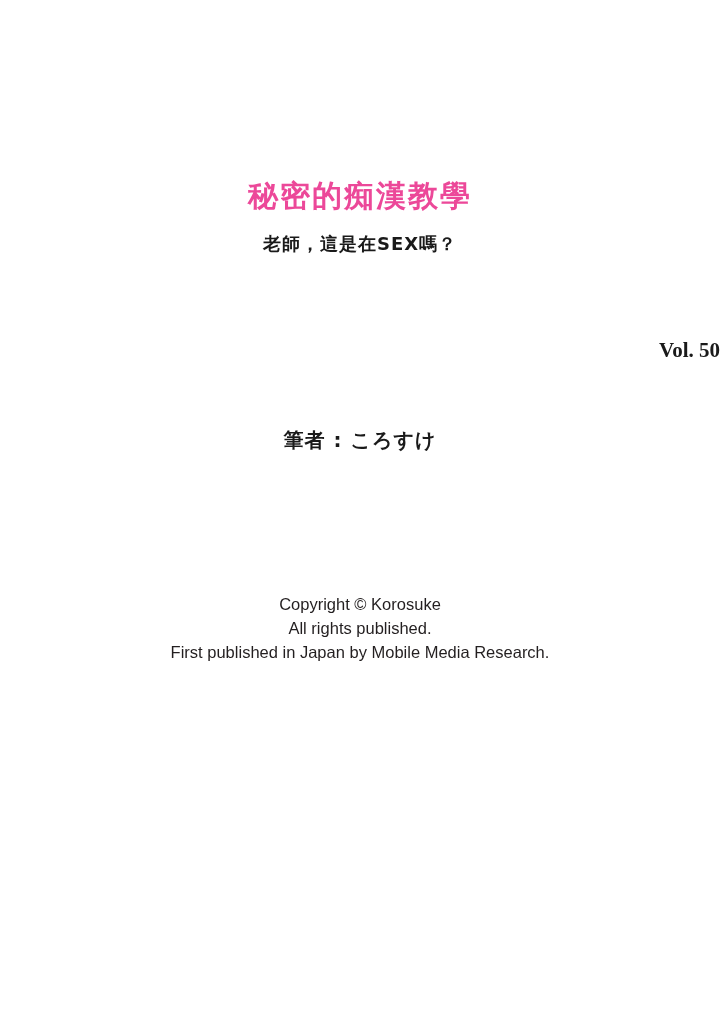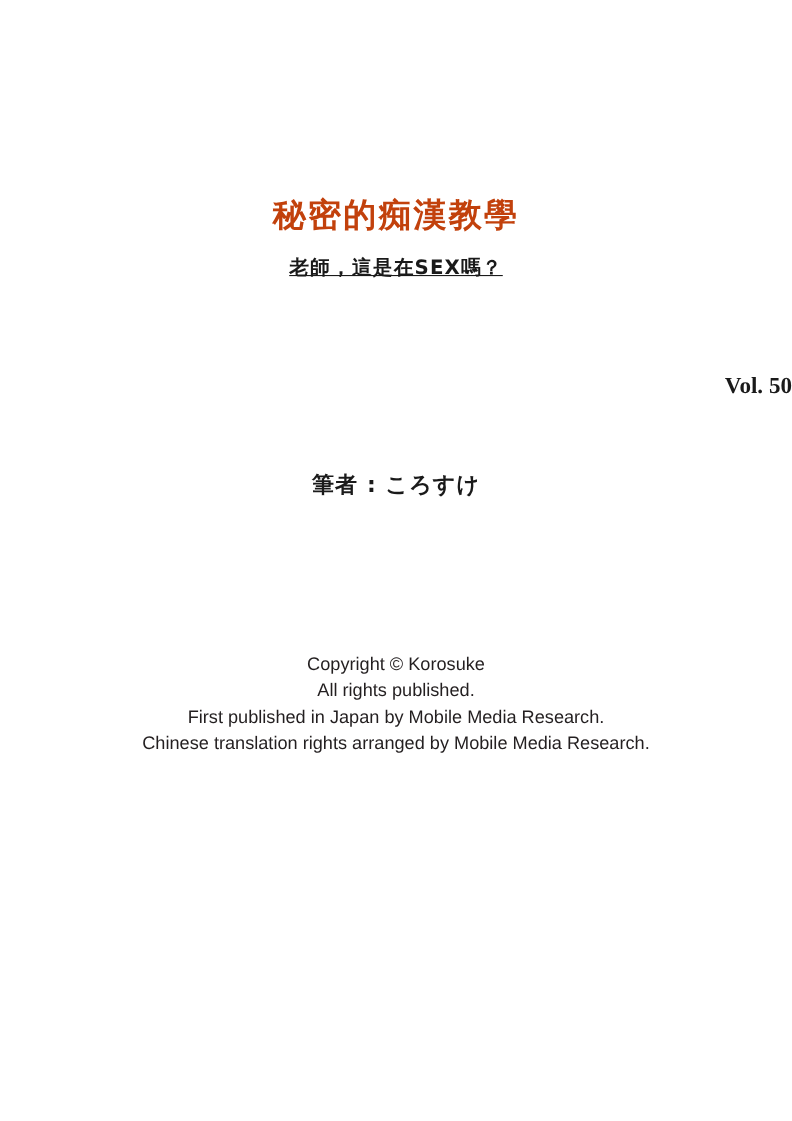--- a/index.html
+++ b/index.html
@@ -27,32 +27,31 @@
     top: 178px;
     left: 0;
     width: 720px;
     text-align: center;
   }
   .main-title {
     font-family: "DejaVu Sans", sans-serif;
     font-size: 30px;
     font-weight: bold;
     letter-spacing: 2px;
-    color: #c2410c;
+    color: #ec4899;
     line-height: 1.2;
   }
   .subtitle {
     margin-top: 18px;
     font-family: "DejaVu Sans", sans-serif;
     font-size: 18px;
     font-weight: bold;
     letter-spacing: 1px;
     color: #1a1a1a;
     line-height: 1.3;
-    text-decoration: underline;
   }
 
   
   .volume {
     position: absolute;
     top: 338px;
     left: 0;
     width: 720px;
     text-align: right;
     font-family: "Liberation Serif", serif;
@@ -102,16 +101,15 @@
   </div>
 
   <div class="volume">Vol. 50</div>
 
   <div class="author">筆者 : ころすけ</div>
 
   <div class="copyright-block">
     <span class="line">Copyright © Korosuke</span>
     <span class="line">All rights published.</span>
     <span class="line">First published in Japan by Mobile Media Research.</span>
-    <span class="line">Chinese translation rights arranged by Mobile Media Research.</span>
   </div>
 
 </div>
 
 </body></html>

